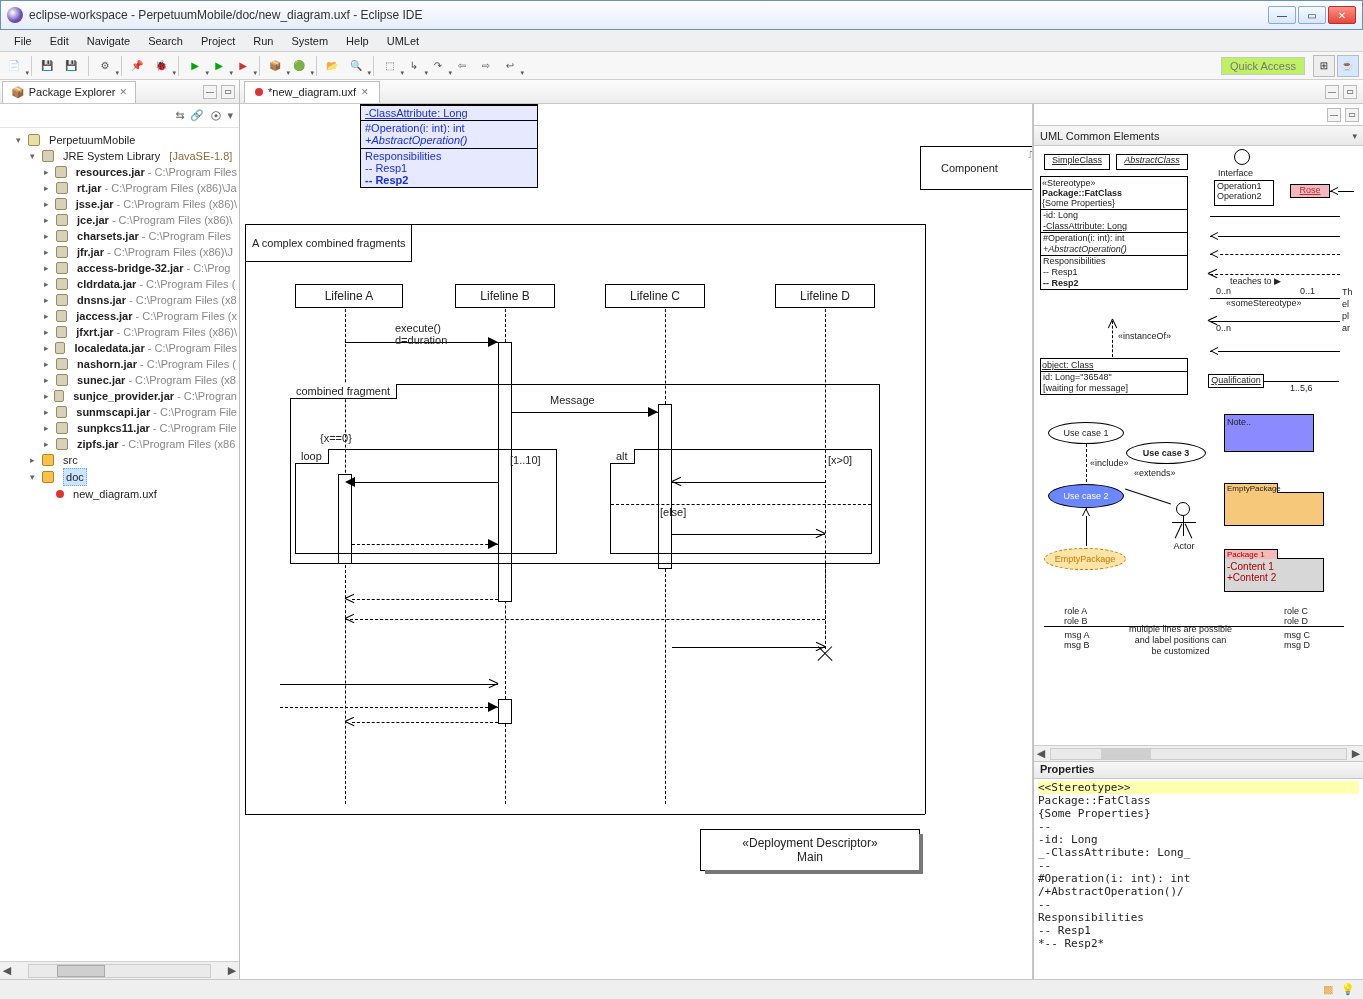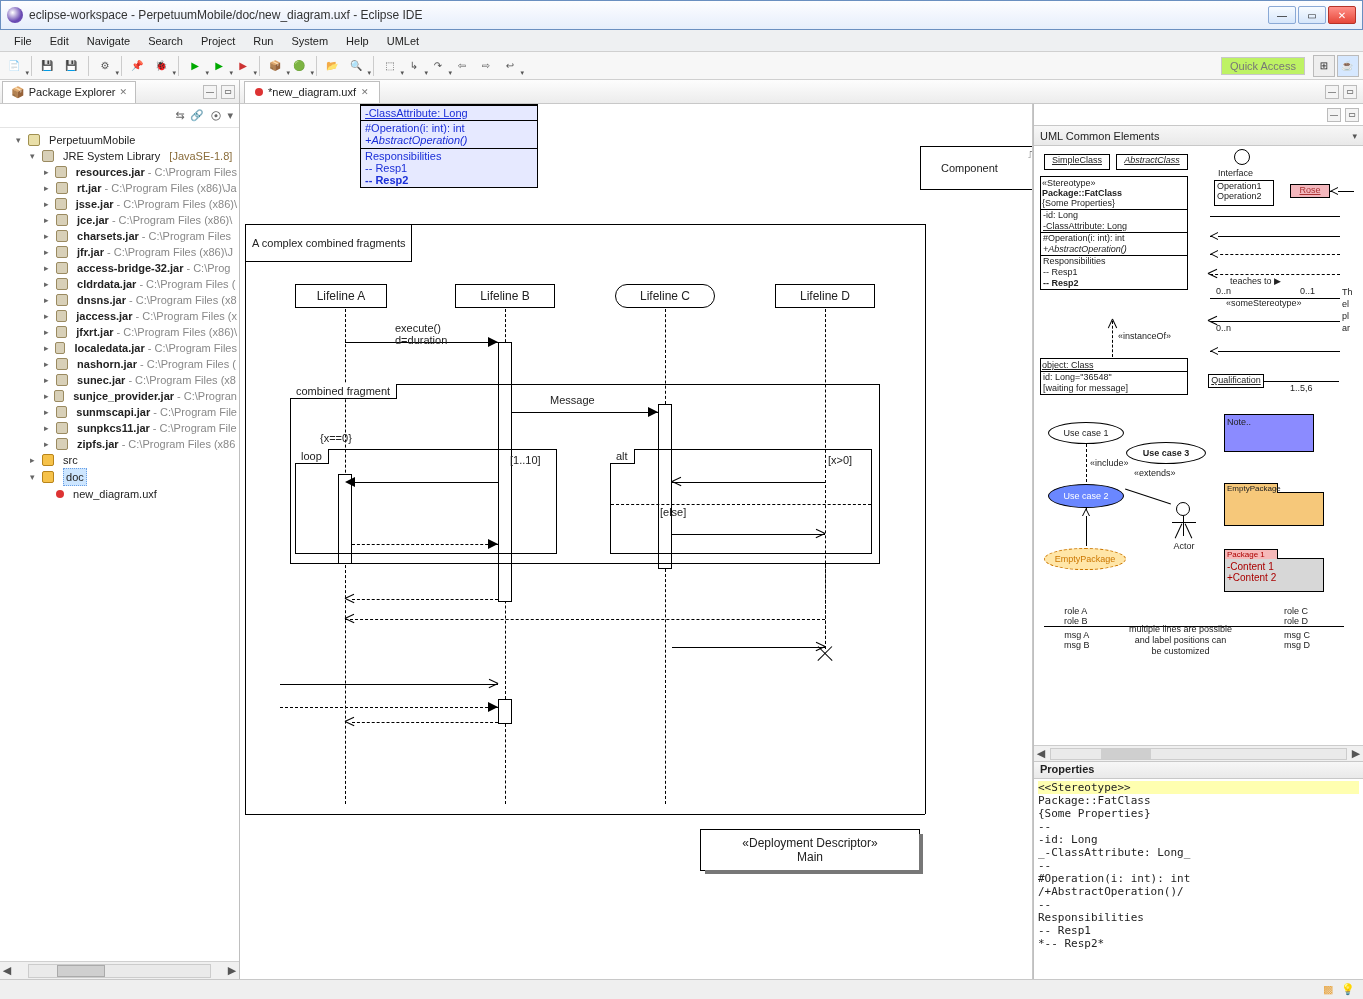--- a/index.html
+++ b/index.html
@@ -289,23 +289,23 @@
         </div>
 
         <div class="box" style="left:5px; top:120px; width:680px; height:590px; border:none;">
           <div class="frag-title" style="left:0; top:0;">A complex combined fragments</div>
         </div>
         <div style="position:absolute; left:5px; top:120px; width:680px; border-top:1px solid #000;"></div>
         <div style="position:absolute; left:5px; top:120px; height:590px; border-left:1px solid #000;"></div>
         <div style="position:absolute; left:5px; top:710px; width:680px; border-top:1px solid #000;"></div>
         <div style="position:absolute; left:685px; top:120px; height:590px; border-left:1px solid #000;"></div>
 
-        <div class="lifeline-head" style="left:55px; top:180px; width:92px;">Lifeline A</div>
+        <div class="lifeline-head" style="left:55px; top:180px; width:108px;">Lifeline A</div>
         <div class="lifeline-head" style="left:215px; top:180px; width:100px;">Lifeline B</div>
-        <div class="lifeline-head" style="left:375px; top:180px; width:100px;border-radius:12px;">Lifeline C</div>
+        <div class="lifeline-head" style="left:365px; top:180px; width:100px;">Lifeline C</div>
         <div class="lifeline-head" style="left:535px; top:180px; width:100px;">Lifeline D</div>
 
         <div class="dashed-v" style="left:105px; top:205px; height:495px;"></div>
         <div class="dashed-v" style="left:265px; top:205px; height:390px;"></div>
         <div class="dashed-v" style="left:265px; top:620px; height:80px;"></div>
         <div class="dashed-v" style="left:425px; top:205px; height:95px;"></div>
         <div class="dashed-v" style="left:425px; top:465px; height:235px;"></div>
         <div class="dashed-v" style="left:585px; top:205px; height:340px;"></div>
 
         <div class="activation" style="left:258px; top:238px; height:260px;"></div>
@@ -476,21 +476,21 @@
               <div class="tab"><span>EmptyPackage</span></div>
             </div>
           <div class="pkgsym" style="left:190px; top:412px; width:100px; height:34px; background:#d7d7d7;">
             <div class="tab" style="background:#f6b9b9; color:#a00;"><span>Package 1</span></div>
             <div style="padding:2px; color:#a00;"><span>-Content 1</span><br><span>+Content 2</span></div>
           </div>
 
           <div class="pal-line" style="left:10px; top:480px; width:300px;"></div>
           <div class="pal-text" style="left:30px; top:460px; text-align:center;"><span>role A</span><br><span>role B</span></div>
           <div class="pal-text" style="left:250px; top:460px; text-align:center;"><span>role C</span><br><span>role D</span></div>
-          <div class="pal-text" style="left:30px; top:484px; text-align:center;"><span>msg A</span><br><span>msg B</span></div>
+          <div class="pal-text" style="left:30px; top:484px; text-align:right;"><span>msg A</span><br><span>msg B</span></div>
           <div class="pal-text" style="left:250px; top:484px; text-align:center;"><span>msg C</span><br><span>msg D</span></div>
           <div class="pal-text" style="left:95px; top:478px; text-align:center; line-height:11px;">
             <span>multiple lines are possible</span><br><span>and label positions can</span><br><span>be customized</span>
           </div>
         </div>
 
         <div class="pal-scroll">
           <span class="arrow">◀</span>
             <div class="track">
               <div class="thumb"></div>

